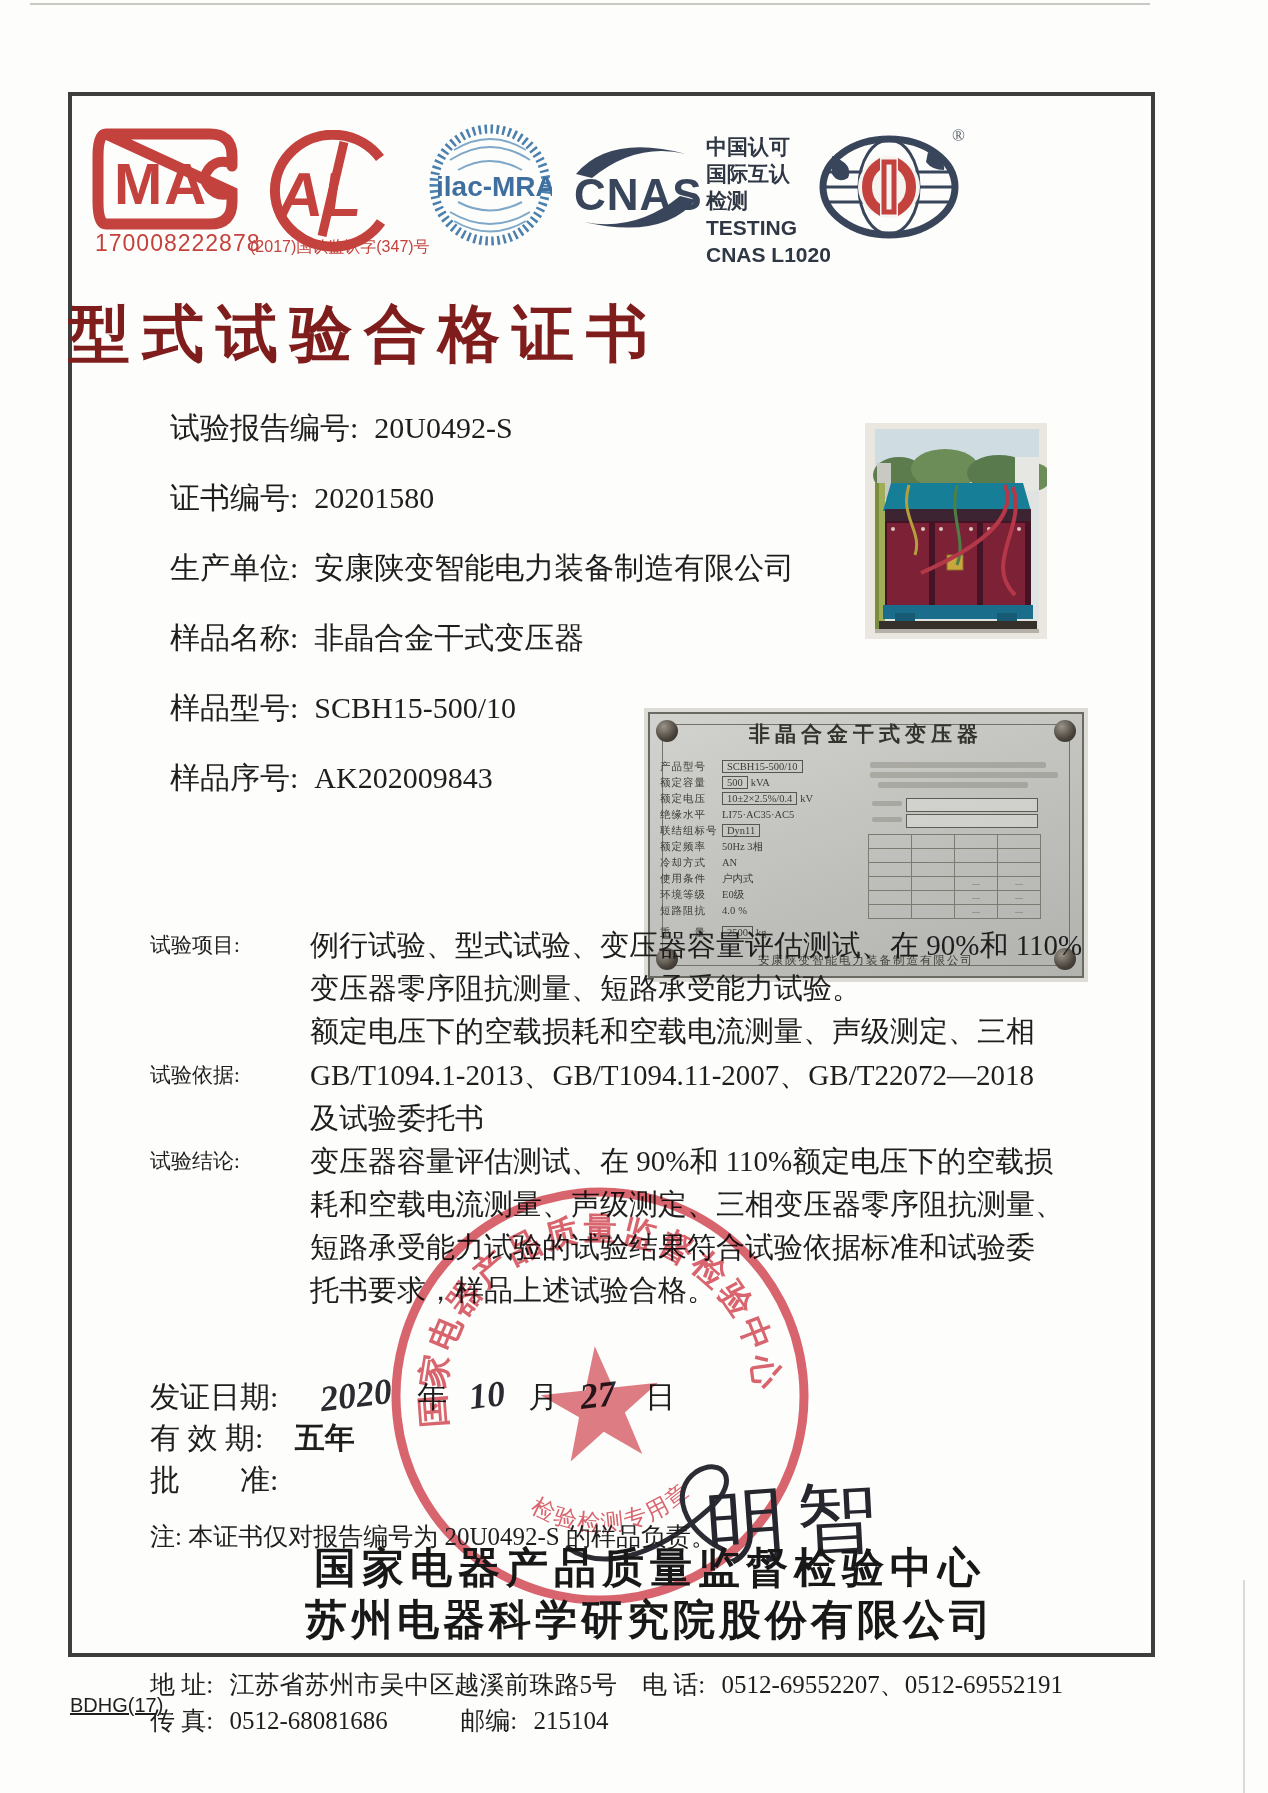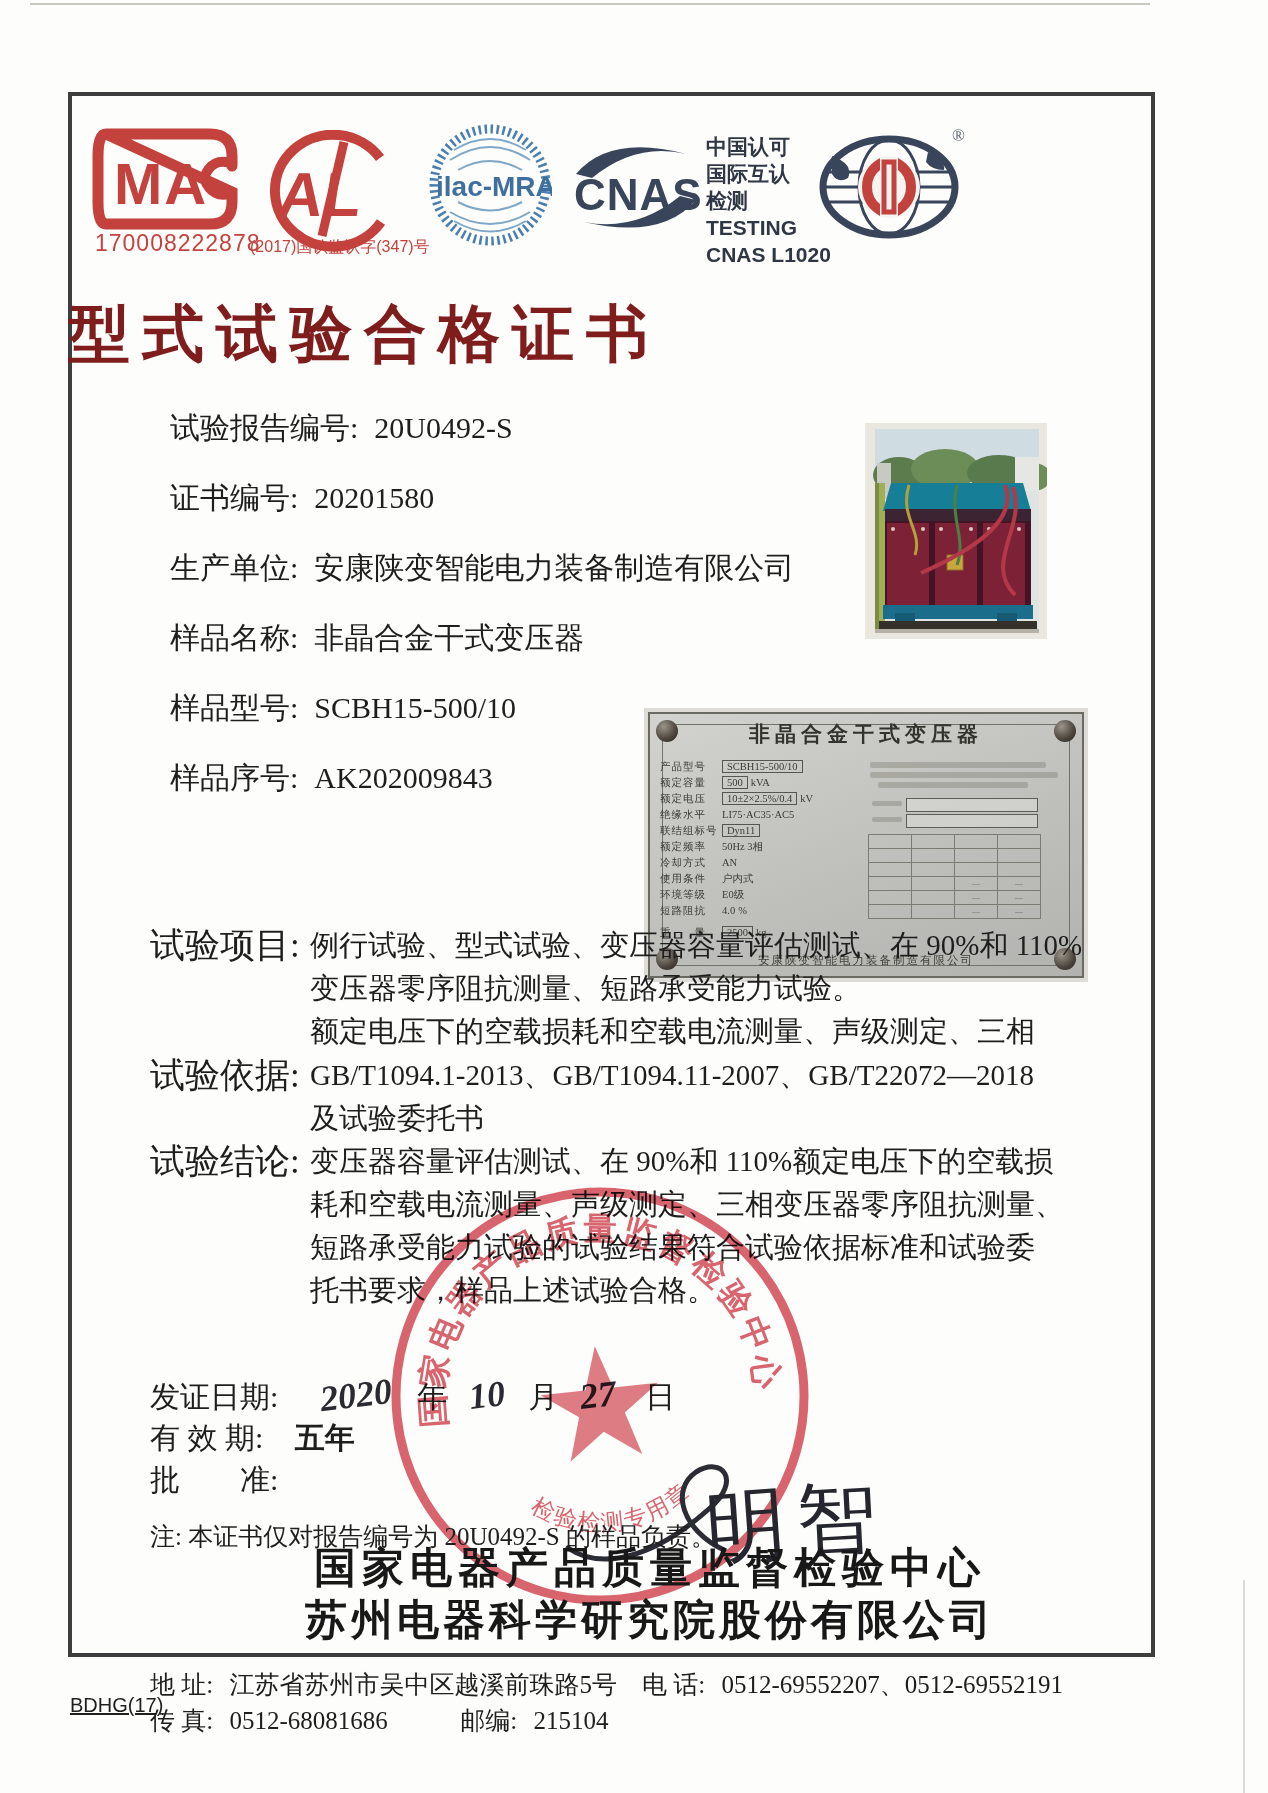--- a/index.html
+++ b/index.html
@@ -21,21 +21,21 @@
   
   .title{left:68px;top:292px;width:1079px;text-align:left;font-size:62px;font-weight:700;
          letter-spacing:12px;color:#7f1d1d;font-family:"Liberation Sans",sans-serif;}
 
   
   .field{left:150px;font-size:30px;white-space:nowrap;margin-left:20px;}
   .field .val{margin-left:16px;}
 
   
   .sec{left:150px;display:flex;align-items:flex-start;}
-  .sec .lab{width:160px;font-size:35px;line-height:43px;flex:none;}
+  .sec .lab{width:160px;font-size:21px;line-height:43px;flex:none;}
   .sec .lines{margin:0;}
   .sec .lines p{margin:0;line-height:43px;font-size:29px;white-space:nowrap;}
 
   
   .issue-row{left:150px;font-size:30px;white-space:nowrap;}
   .hand{display:inline-block;font-weight:700;font-style:italic;
         transform:rotate(-7deg);font-size:36px;color:#2a2a31;}
   .note{left:150px;top:1520px;font-size:25px;}
   .org{left:160px;width:980px;text-align:center;font-weight:600;color:#181818;}
   .org1{top:1540px;font-size:42px;letter-spacing:6px;}

